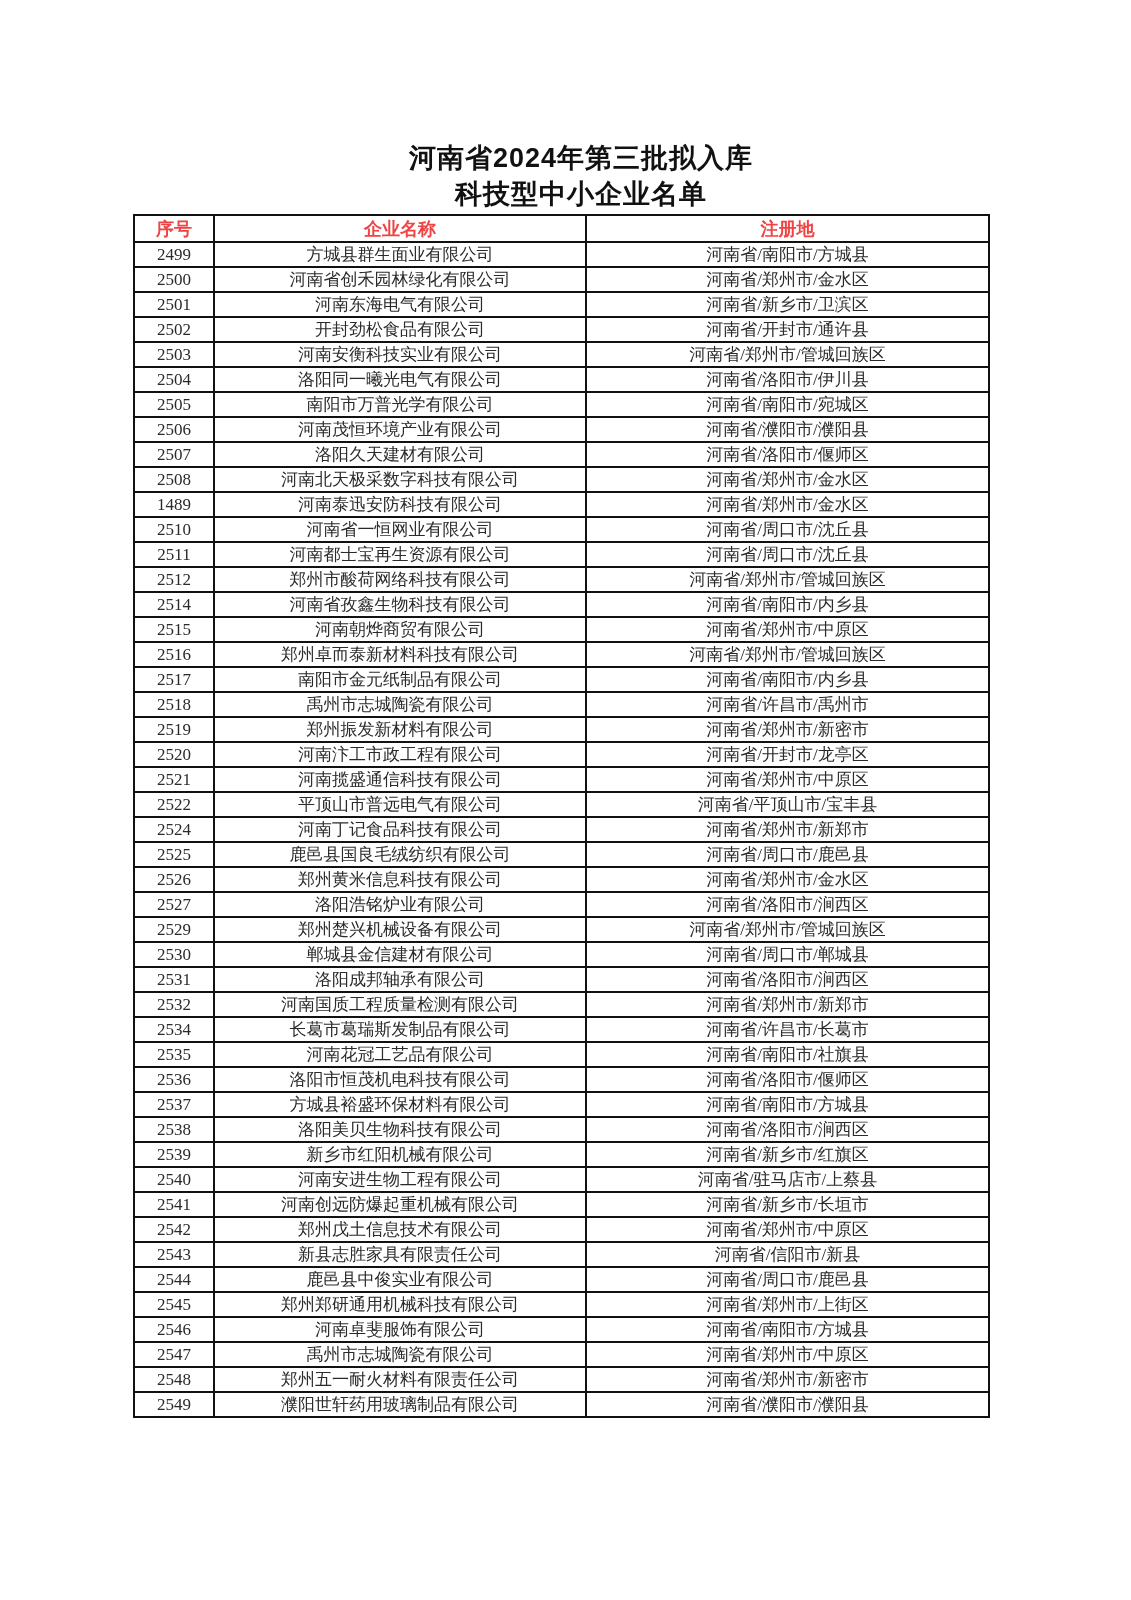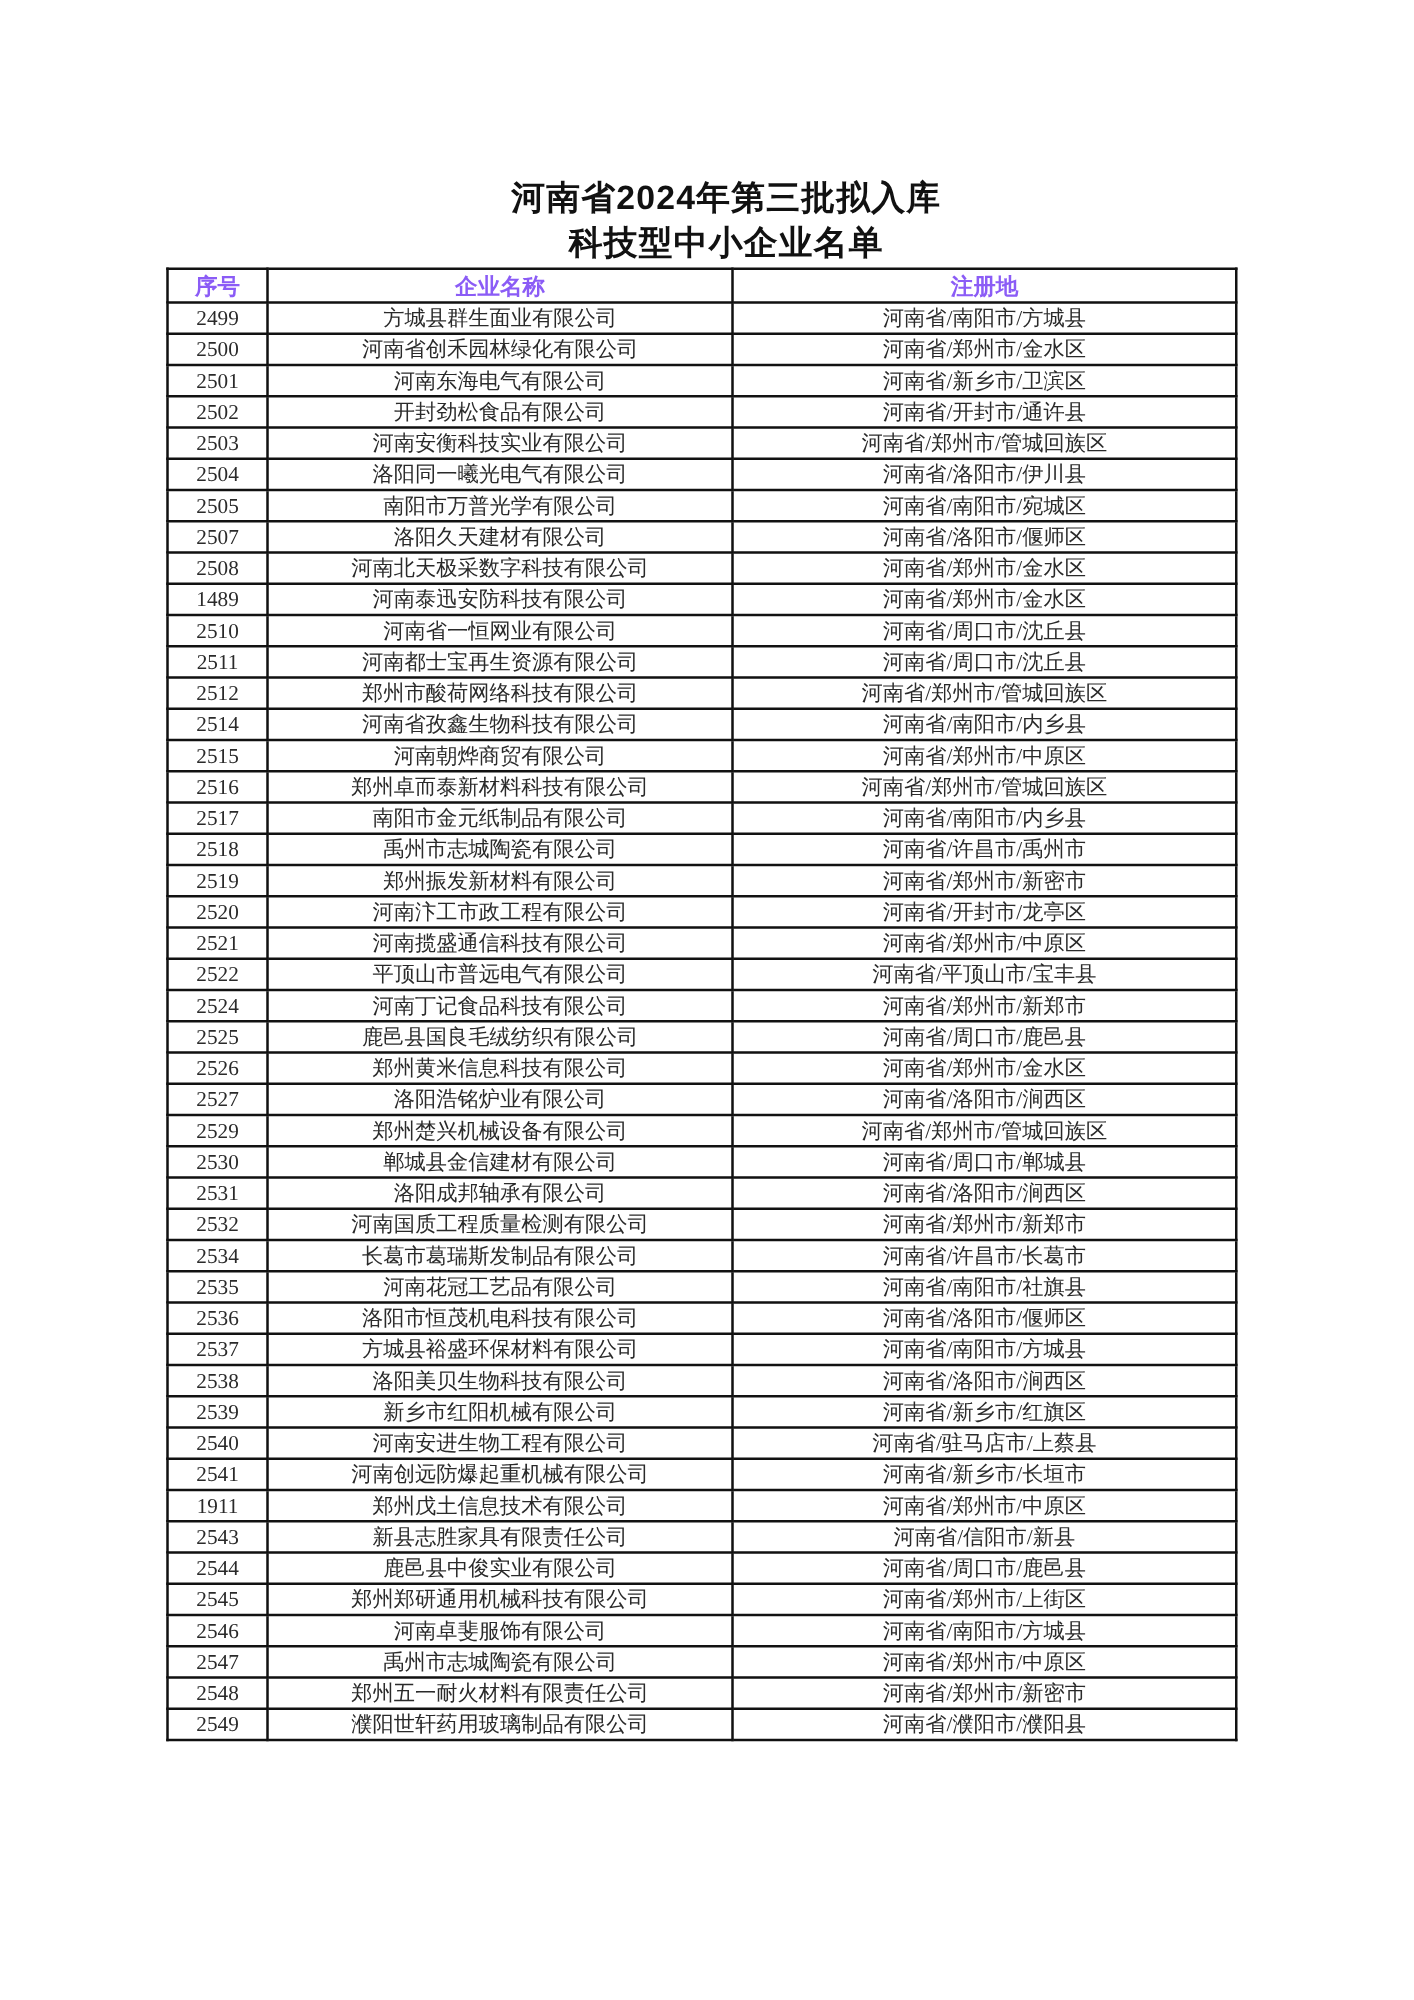--- a/index.html
+++ b/index.html
@@ -45,21 +45,21 @@
     vertical-align: middle;
     padding: 0 4px;
     overflow: hidden;
     white-space: nowrap;
   }
   table.company-table th {
     height: 25px;
     font-size: 18px;
     font-weight: bold;
     font-family: Liberation Sans, sans-serif;
-    color: #8b5cf6;
+    color: #ef4444;
   }
   table.company-table td {
     height: 21.35px;
     font-size: 17px;
     font-weight: normal;
     color: #2a2a2a;
   }
   col.col-seq    { width: 80px; }
   col.col-name   { width: 372px; }
   col.col-region { width: 403px; }
@@ -117,20 +117,25 @@
           <td>2504</td>
           <td>洛阳同一曦光电气有限公司</td>
           <td>河南省/洛阳市/伊川县</td>
         </tr>
         <tr>
           <td>2505</td>
           <td>南阳市万普光学有限公司</td>
           <td>河南省/南阳市/宛城区</td>
         </tr>
         <tr>
+          <td>2506</td>
+          <td>河南茂恒环境产业有限公司</td>
+          <td>河南省/濮阳市/濮阳县</td>
+        </tr>
+        <tr>
           <td>2507</td>
           <td>洛阳久天建材有限公司</td>
           <td>河南省/洛阳市/偃师区</td>
         </tr>
         <tr>
           <td>2508</td>
           <td>河南北天极采数字科技有限公司</td>
           <td>河南省/郑州市/金水区</td>
         </tr>
         <tr>
@@ -272,21 +277,21 @@
           <td>2540</td>
           <td>河南安进生物工程有限公司</td>
           <td>河南省/驻马店市/上蔡县</td>
         </tr>
         <tr>
           <td>2541</td>
           <td>河南创远防爆起重机械有限公司</td>
           <td>河南省/新乡市/长垣市</td>
         </tr>
         <tr>
-          <td>1911</td>
+          <td>2542</td>
           <td>郑州戊土信息技术有限公司</td>
           <td>河南省/郑州市/中原区</td>
         </tr>
         <tr>
           <td>2543</td>
           <td>新县志胜家具有限责任公司</td>
           <td>河南省/信阳市/新县</td>
         </tr>
         <tr>
           <td>2544</td>

